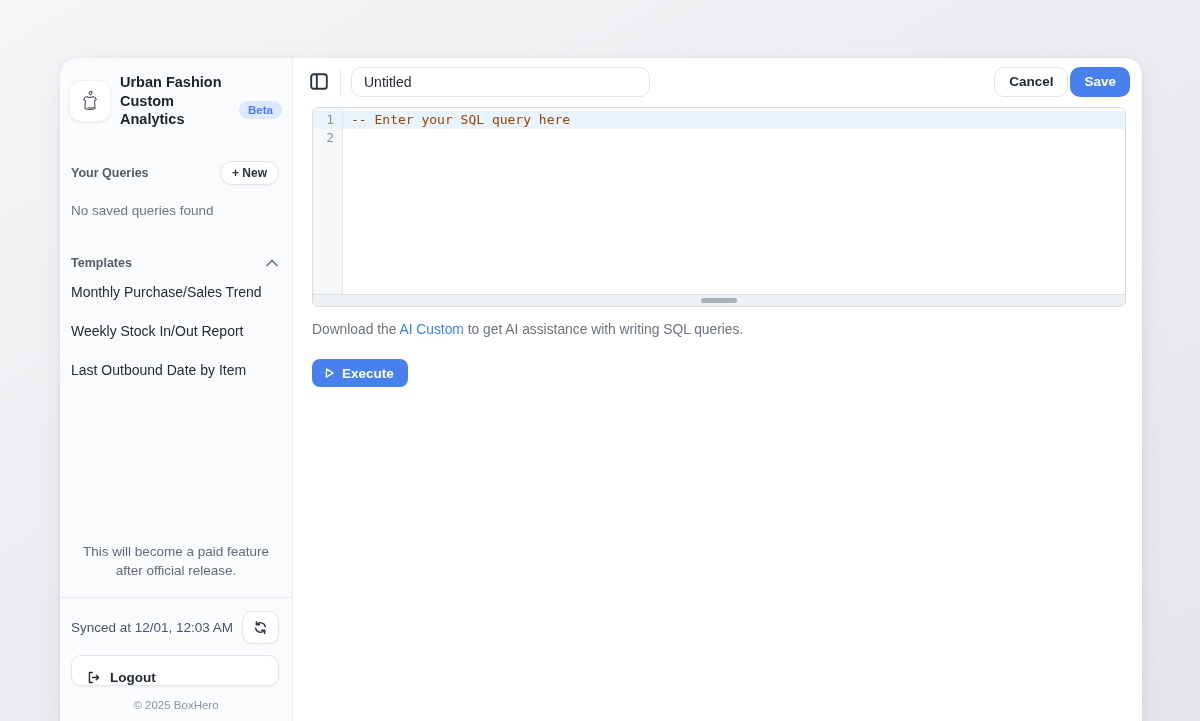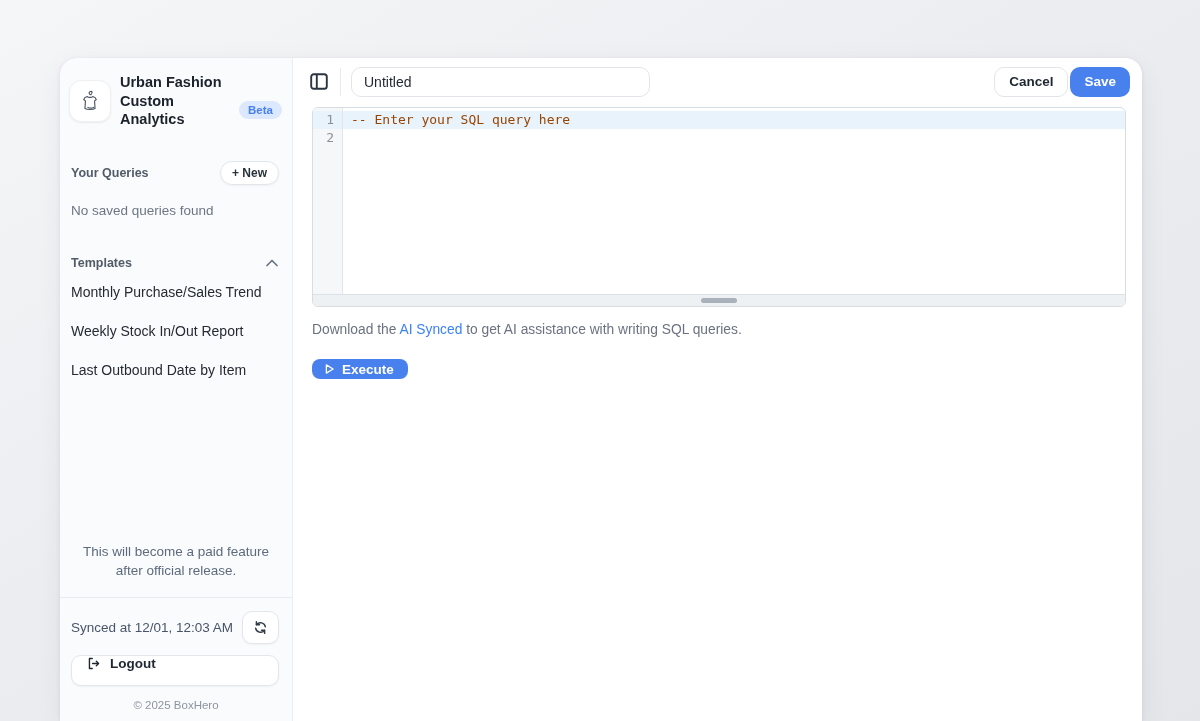--- a/index.html
+++ b/index.html
@@ -51,21 +51,21 @@
   .sb-divider { height:1px; background:#e7eaee; }
   .synced-row { display:flex; align-items:center; justify-content:space-between; padding:13px 13px 0 11px; }
   .synced-text { font-size:13.5px; color:#49556a; }
   .icon-btn {
     width:37px; height:33px; background:#fff; border:1px solid #e3e7ec;
     border-radius:10px; display:flex; align-items:center; justify-content:center;
     box-shadow:0 1px 2px rgba(20,30,50,.05); cursor:pointer;
   }
   .logout-btn {
     margin:11px 13px 0 11px; height:31px; background:#fff; border:1px solid #e3e7ec;
-    border-radius:10px; display:flex; align-items:flex-start; gap:9px; padding:0 14px;
+    border-radius:10px; display:flex; align-items:flex-end; gap:9px; padding:0 14px;
     font-size:13.5px; font-weight:700; color:#1e2631;
     box-shadow:0 1px 2px rgba(20,30,50,.05); cursor:pointer;
   }
   .copyright { font-size:11.5px; color:#8b95a1; text-align:center; padding:13px 0 10px 0; }
   
   .main { flex:1; display:flex; flex-direction:column; background:#fff; }
   .topbar { height:47px; display:flex; align-items:center; padding:0 12px 0 13px; }
   .panel-btn { width:26px; height:26px; border:none; background:transparent; display:flex; align-items:center; justify-content:center; cursor:pointer; }
   .v-divider { width:1px; height:28px; background:#e8ebef; margin:0 10px 0 8px; }
   .title-input {
@@ -93,21 +93,21 @@
   .code-line.active { background:#e8f3fc; }
   .comment { color:var(--comment,#994400); }
   .ed-strip {
     height:12px; background:#eef1f4; border-top:1px solid #dde2e7;
     display:flex; align-items:center; justify-content:center;
   }
   .drag-pill { width:36px; height:5px; background:#a9b1bb; border-radius:3px; cursor:row-resize; }
   .download-row { margin:15px 20px 0 19px; font-size:13.8px; color:#6b7280; }
   .ai-link { color:var(--link,#3c82f6); text-decoration:none; cursor:pointer; }
   .execute-btn {
-    margin:22px 0 0 19px; height:20px; width:max-content; padding:0 14px 0 10px;
+    margin:22px 0 0 19px; height:28px; width:max-content; padding:0 14px 0 10px;
     background:var(--accent,#4880ee); border:none; border-radius:8px;
     display:flex; align-items:center; gap:6px; font-size:13.5px; font-weight:700;
     color:#fff; cursor:pointer;
   }
   svg { display:block; }
 </style>
 </head>
 <body>
 
 <div class="window">
@@ -215,21 +215,21 @@
         <div class="code">
           <div class="code-line active"><span class="comment">-- Enter your SQL query here</span></div>
           <div class="code-line"></div>
         </div>
       </div>
       <div class="ed-strip">
         <div class="drag-pill"></div>
       </div>
     </div>
 
-    <div class="download-row"><span>Download the </span><a class="ai-link">AI Synced</a><span> to get AI assistance with writing SQL queries.</span></div>
+    <div class="download-row"><span>Download the </span><a class="ai-link">AI Custom</a><span> to get AI assistance with writing SQL queries.</span></div>
 
     <button class="execute-btn">
       <span>
         <svg width="14" height="14" viewBox="0 0 24 24" fill="none" stroke="#fff" stroke-width="2.2" stroke-linejoin="round">
           <path d="M7.5 5v14l11.5-7z"></path>
         </svg>
       </span>
       <span>Execute</span>
     </button>
 

